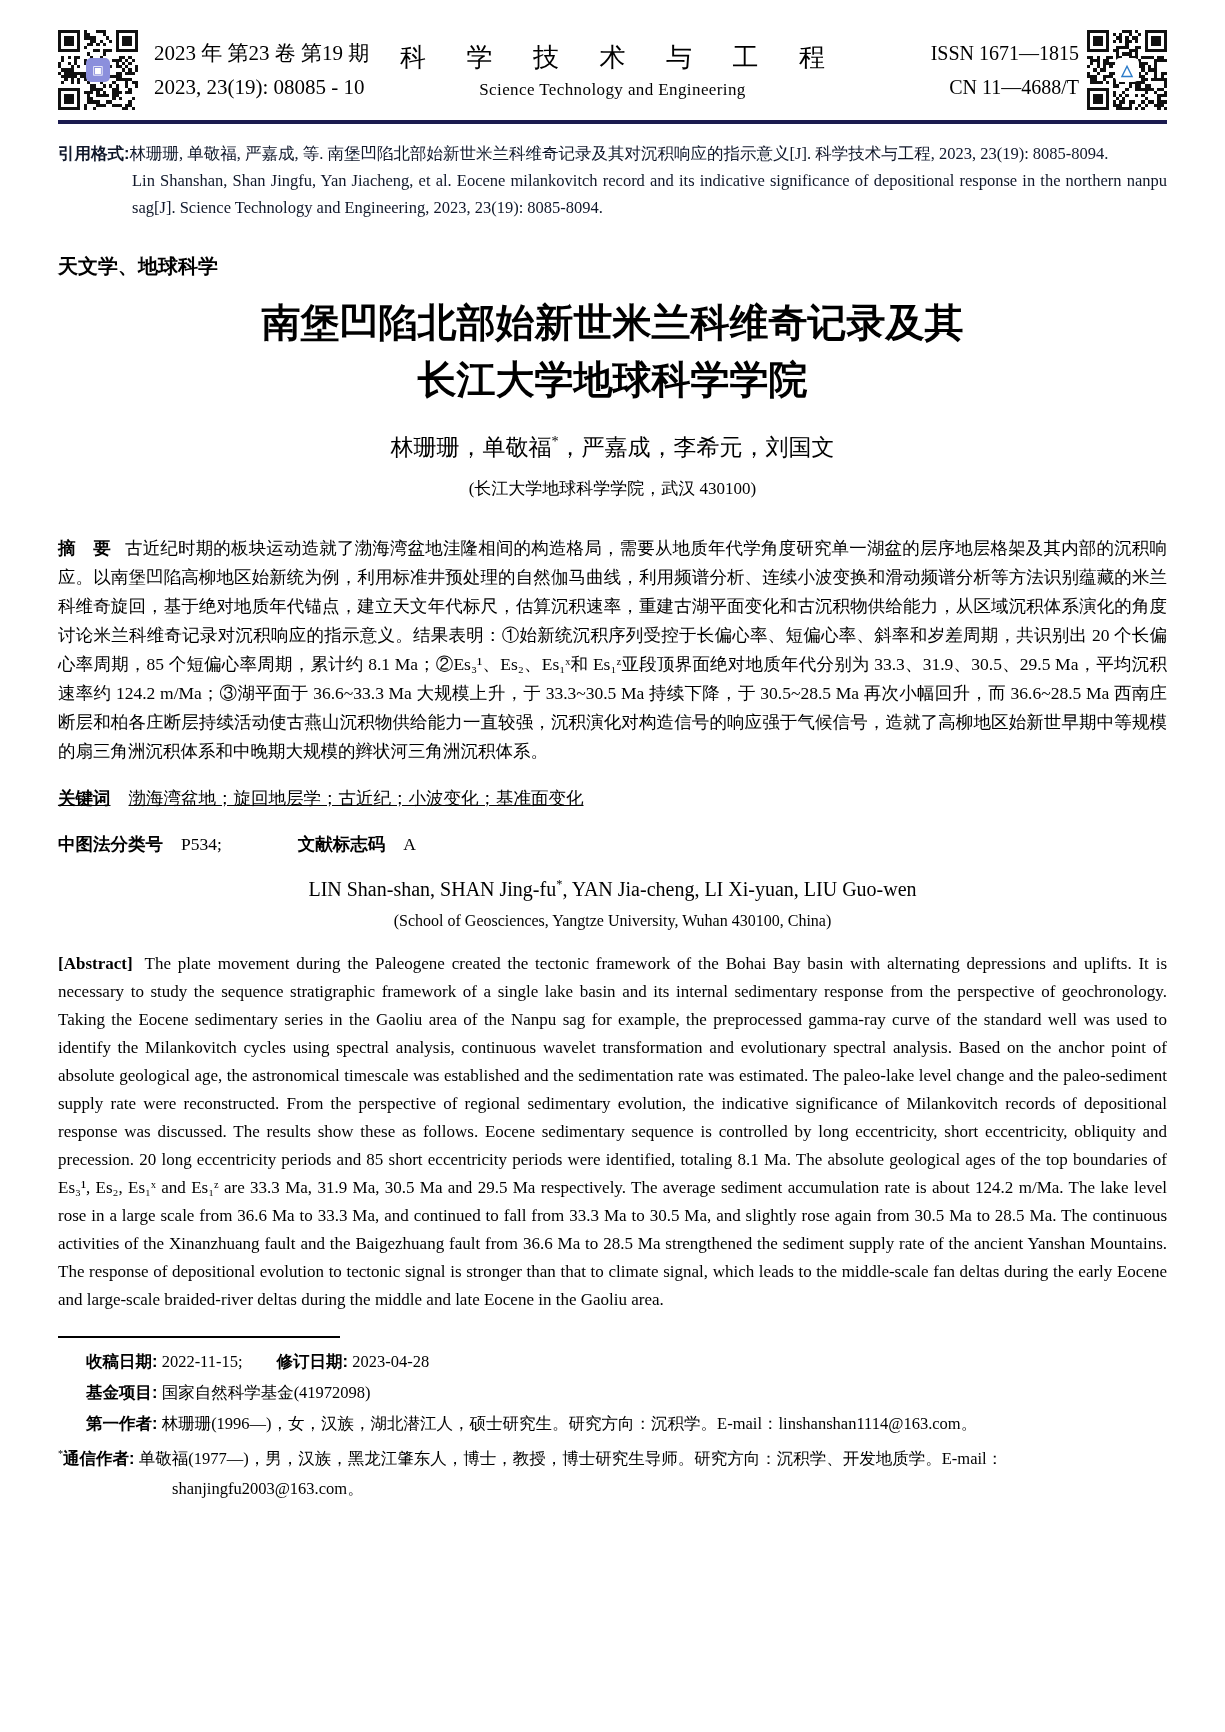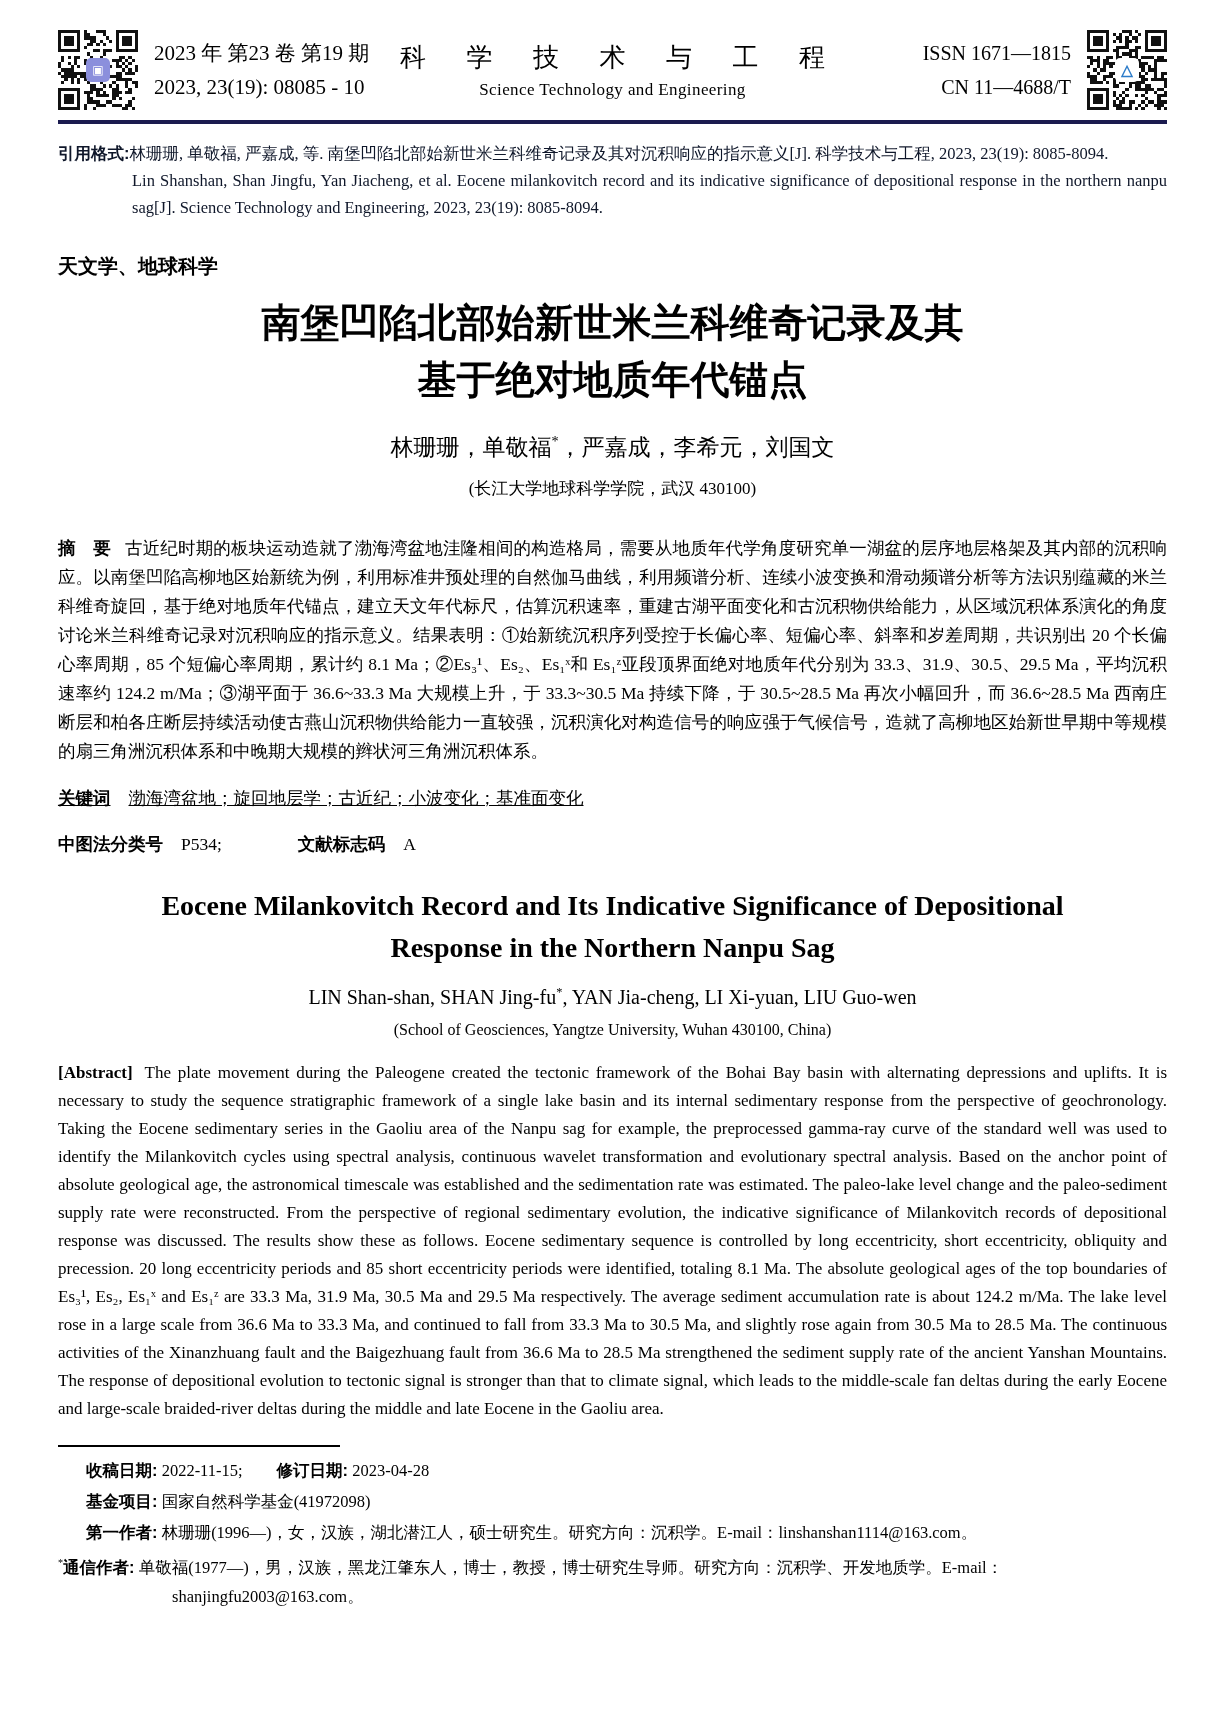--- a/index.html
+++ b/index.html
@@ -15,21 +15,21 @@
   .qr-canvas { position:absolute; inset:0; }
   .qr-badge { position:absolute; left:50%; top:50%; transform:translate(-50%,-50%);
     width:24px; height:24px; border-radius:5px; display:flex; align-items:center;
     justify-content:center; font-family:"Liberation Sans",sans-serif; }
   .qr-badge.left { background:#8b8fdc; color:#fff; font-size:12px; }
   .qr-badge.right { background:#fff; color:#2d7cc9; font-size:15px; font-weight:bold; }
   .issue-info { font-size:21px; line-height:34px; white-space:nowrap; }
   .mast-center { flex:0 0 auto; text-align:center; }
   .journal-cn { font-size:26px; letter-spacing:17px; margin-left:17px; white-space:nowrap; }
   .journal-en { font-size:17px; margin-top:5px; letter-spacing:0.4px; white-space:nowrap; }
-  .mast-right { flex:1 1 0; display:flex; align-items:center; justify-content:flex-end; gap:16px; }
+  .mast-right { flex:1 1 0; display:flex; align-items:center; justify-content:flex-end; gap:8px; }
   .issn-block { font-size:20px; line-height:34px; text-align:right; white-space:nowrap; }
   .mast-rule { height:4px; background:#1b1b4f; margin-top:10px; }
   
   .citation { margin-top:16px; color:#0f172a; font-size:16.5px; line-height:27px; }
   .cite-cn { margin:0; padding-left:74px; text-indent:-74px; text-align:justify; }
   .cite-label { font-family:"Liberation Sans",sans-serif; font-weight:bold; }
   .cite-en { margin:0; padding-left:74px; text-align:justify; }
   
   .section-label { margin-top:32px; font-family:"Liberation Sans",sans-serif;
     font-weight:bold; font-size:20px; }
@@ -520,32 +520,31 @@
   </header>
   <div class="mast-rule"></div>
 
   <section class="citation">
     <p class="cite-cn"><span class="cite-label">引用格式:</span><span>林珊珊, 单敬福, 严嘉成, 等. 南堡凹陷北部始新世米兰科维奇记录及其对沉积响应的指示意义[J]. 科学技术与工程, 2023, 23(19): 8085-8094.</span></p>
     <p class="cite-en">Lin Shanshan, Shan Jingfu, Yan Jiacheng, et al. Eocene milankovitch record and its indicative significance of depositional response in the northern nanpu sag[J]. Science Technology and Engineering, 2023, 23(19): 8085-8094.</p>
   </section>
 
   <div class="section-label">天文学、地球科学</div>
 
-  <h1 class="title-cn"><span>南堡凹陷北部始新世米兰科维奇记录及其</span><br><span>基于绝对地质年代锚点</span></h1>
+  <h1 class="title-cn"><span>南堡凹陷北部始新世米兰科维奇记录及其</span><br><span>长江大学地球科学学院</span></h1>
 
   <div class="authors-cn"><span>林珊珊，单敬福</span><sup class="star">*</sup><span>，严嘉成，李希元，刘国文</span></div>
   <div class="affil-cn">(长江大学地球科学学院，武汉 430100)</div>
 
   <p class="abstract-cn"><span class="ab-label">摘　要</span><span>古近纪时期的板块运动造就了渤海湾盆地洼隆相间的构造格局，需要从地质年代学角度研究单一湖盆的层序地层格架及其内部的沉积响应。以南堡凹陷高柳地区始新统为例，利用标准井预处理的自然伽马曲线，利用频谱分析、连续小波变换和滑动频谱分析等方法识别蕴藏的米兰科维奇旋回，基于绝对地质年代锚点，建立天文年代标尺，估算沉积速率，重建古湖平面变化和古沉积物供给能力，从区域沉积体系演化的角度讨论米兰科维奇记录对沉积响应的指示意义。结果表明：①始新统沉积序列受控于长偏心率、短偏心率、斜率和岁差周期，共识别出 20 个长偏心率周期，85 个短偏心率周期，累计约 8.1 Ma；②Es₃¹、Es₂、Es₁ˣ和 Es₁ᶻ亚段顶界面绝对地质年代分别为 33.3、31.9、30.5、29.5 Ma，平均沉积速率约 124.2 m/Ma；③湖平面于 36.6~33.3 Ma 大规模上升，于 33.3~30.5 Ma 持续下降，于 30.5~28.5 Ma 再次小幅回升，而 36.6~28.5 Ma 西南庄断层和柏各庄断层持续活动使古燕山沉积物供给能力一直较强，沉积演化对构造信号的响应强于气候信号，造就了高柳地区始新世早期中等规模的扇三角洲沉积体系和中晚期大规模的辫状河三角洲沉积体系。</span></p>
 
   <p class="kw-line"><span class="kw-label">关键词</span><span>渤海湾盆地；旋回地层学；古近纪；小波变化；基准面变化</span></p>
 
   <p class="clc-line"><span class="kw-label">中图法分类号</span><span class="clc-value">P534;</span><span class="kw-label clc-gap">文献标志码</span><span>A</span></p>
 
-  <h2 class="title-en"><span>Eocene Milankovitch Record and Its Indicative Significance of Depositional</span><br><span>Response in the Northern Nanpu Sag</span></h2>
 
   <div class="authors-en"><span>LIN Shan-shan, SHAN Jing-fu</span><sup class="star">*</sup><span>, YAN Jia-cheng, LI Xi-yuan, LIU Guo-wen</span></div>
   <div class="affil-en">(School of Geosciences, Yangtze University, Wuhan 430100, China)</div>
 
   <p class="abstract-en"><span class="ab-en-label">[Abstract]</span><span>The plate movement during the Paleogene created the tectonic framework of the Bohai Bay basin with alternating depressions and uplifts. It is necessary to study the sequence stratigraphic framework of a single lake basin and its internal sedimentary response from the perspective of geochronology. Taking the Eocene sedimentary series in the Gaoliu area of the Nanpu sag for example, the preprocessed gamma-ray curve of the standard well was used to identify the Milankovitch cycles using spectral analysis, continuous wavelet transformation and evolutionary spectral analysis. Based on the anchor point of absolute geological age, the astronomical timescale was established and the sedimentation rate was estimated. The paleo-lake level change and the paleo-sediment supply rate were reconstructed. From the perspective of regional sedimentary evolution, the indicative significance of Milankovitch records of depositional response was discussed. The results show these as follows. Eocene sedimentary sequence is controlled by long eccentricity, short eccentricity, obliquity and precession. 20 long eccentricity periods and 85 short eccentricity periods were identified, totaling 8.1 Ma. The absolute geological ages of the top boundaries of Es₃¹, Es₂, Es₁ˣ and Es₁ᶻ are 33.3 Ma, 31.9 Ma, 30.5 Ma and 29.5 Ma respectively. The average sediment accumulation rate is about 124.2 m/Ma. The lake level rose in a large scale from 36.6 Ma to 33.3 Ma, and continued to fall from 33.3 Ma to 30.5 Ma, and slightly rose again from 30.5 Ma to 28.5 Ma. The continuous activities of the Xinanzhuang fault and the Baigezhuang fault from 36.6 Ma to 28.5 Ma strengthened the sediment supply rate of the ancient Yanshan Mountains. The response of depositional evolution to tectonic signal is stronger than that to climate signal, which leads to the middle-scale fan deltas during the early Eocene and large-scale braided-river deltas during the middle and late Eocene in the Gaoliu area.</span></p>
 
 
   <div class="foot-rule"></div>
 
   <section class="footnotes">

